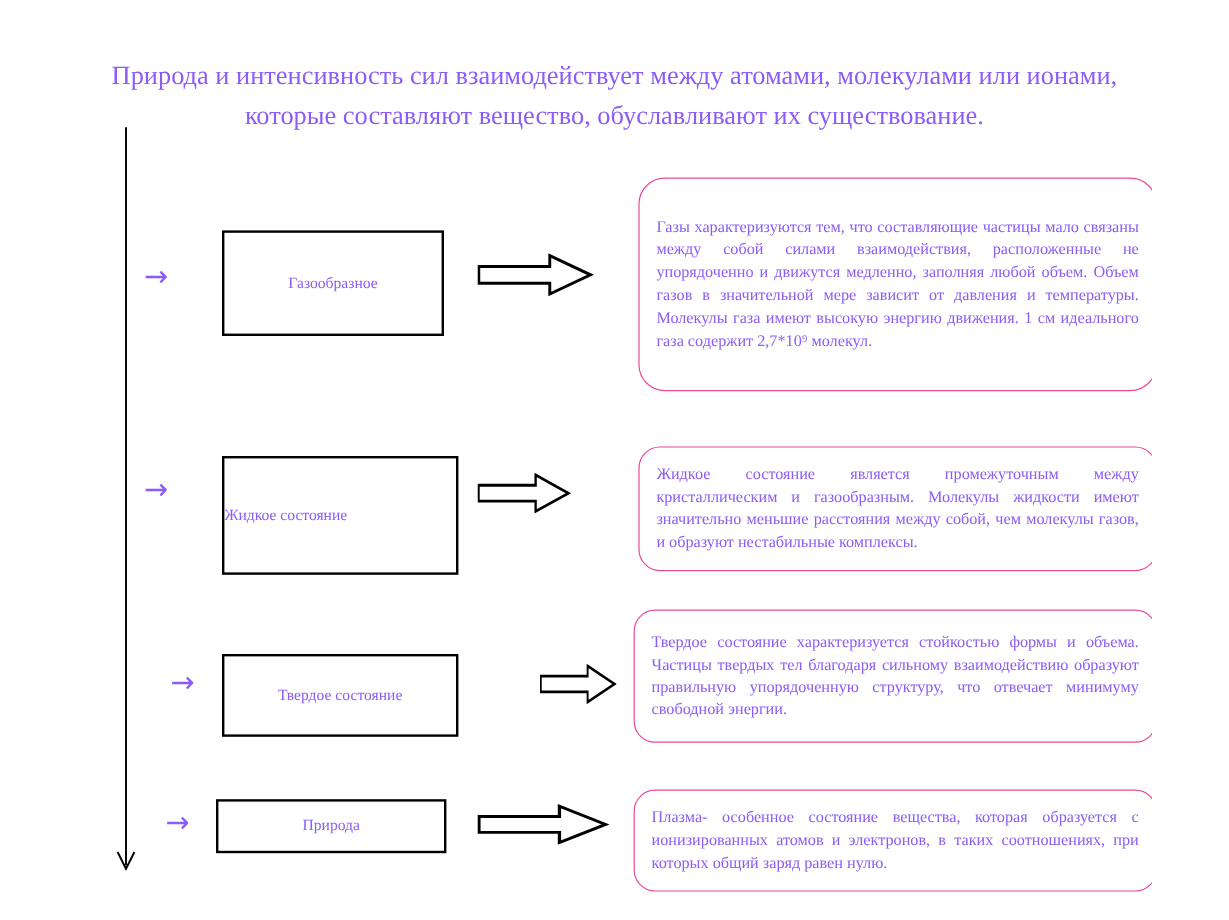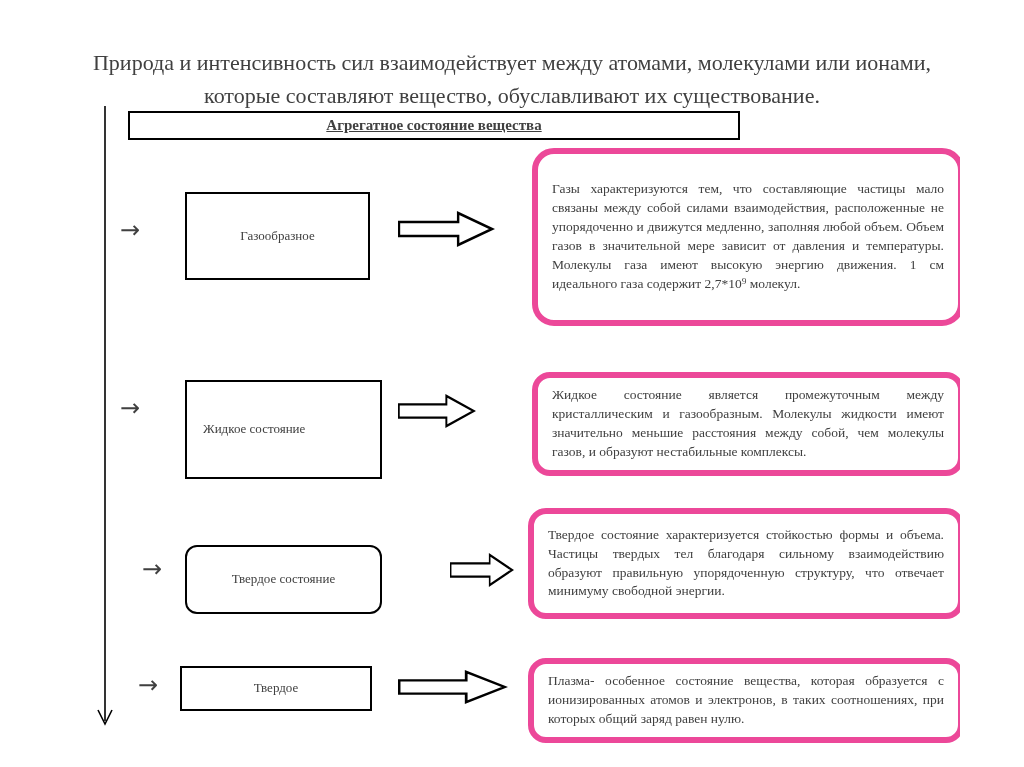--- a/index.html
+++ b/index.html
@@ -2,21 +2,21 @@
 <html><head>
 <meta charset="utf-8">
 <style>
   html, body { margin: 0; padding: 0; background: #ffffff; }
   .page {
     position: relative;
     width: 960px;
     height: 767px;
     background: #ffffff;
     font-family: "Liberation Serif", serif;
-    color: #404040;
+    color: #8b5cf6;
     overflow: hidden;
   }
   .title {
     position: absolute;
     left: 62px;
     top: 46px;
     width: 900px;
     text-align: center;
     font-size: 22px;
     line-height: 33px;
@@ -56,33 +56,33 @@
     border: 2px solid #000;
     box-sizing: border-box;
     display: flex;
     align-items: center;
     justify-content: center;
     font-size: 13px;
     line-height: 1.55;
     text-align: center;
   }
   .lb1 { left: 185px; top: 192px; width: 185px; height: 88px; }
-  .lb2 { left: 185px; top: 380px; width: 197px; height: 99px; justify-content: flex-start; padding-left: 16px; text-align: left; }
+  .lb2 { left: 185px; top: 380px; width: 197px; height: 99px; justify-content: flex-start; padding-left: 0; text-align: left; }
   .lb2 .lbl { display: inline-block; max-width: 115px; }
-  .lb3 { left: 185px; top: 545px; width: 197px; height: 69px; border-radius: 12px; }
+  .lb3 { left: 185px; top: 545px; width: 197px; height: 69px; }
   .lb3 .lbl { display: inline-block; max-width: 135px; }
   .lb4 { left: 180px; top: 666px; width: 192px; height: 45px; }
   .blockarrow { position: absolute; }
   .ba1 { left: 398px; top: 211px; }
   .ba2 { left: 398px; top: 394px; }
   .ba3 { left: 450px; top: 553px; }
   .ba4 { left: 398px; top: 670px; }
   .descbox {
     position: absolute;
-    border: 6px solid #ec4899;
+    border: 1px solid #ec4899;
     border-radius: 18px;
     box-sizing: border-box;
     padding: 9px 14px;
     font-size: 13.5px;
     line-height: 1.4;
     text-align: justify;
     display: flex;
     align-items: center;
   }
   .db1 { left: 532px; top: 148px; width: 432px; height: 178px; border-radius: 22px; }
@@ -95,23 +95,20 @@
 
 <div class="page">
 
   <div class="title">Природа и интенсивность сил взаимодействует между атомами, молекулами или ионами, которые составляют вещество, обуславливают их существование.</div>
 
   <svg class="vline" width="22" height="625" viewBox="0 0 22 625">
     <line x1="10" y1="2" x2="10" y2="617" stroke="#000" stroke-width="1.6"></line>
     <polyline points="3,606 10,620 17,606" fill="none" stroke="#000" stroke-width="1.6"></polyline>
   </svg>
 
-  <div class="hdrbox">
-    <span>Агрегатное состояние вещества</span>
-  </div>
 
   <div class="arrow-sm a1">→</div>
   <div class="labelbox lb1">
     <span class="lbl">Газообразное</span>
   </div>
   <svg class="blockarrow ba1" width="97" height="36" viewBox="0 0 100 36" preserveAspectRatio="none">
     <polygon points="1,11 62,11 62,2 97,18 62,34 62,25 1,25" fill="#ffffff" stroke="#000000" stroke-width="2.5"></polygon>
   </svg>
   <div class="descbox db1">
     <span>Газы характеризуются тем, что составляющие частицы мало связаны между собой силами взаимодействия, расположенные не упорядоченно и движутся медленно, заполняя любой объем. Объем газов в значительной мере зависит от давления и температуры. Молекулы газа имеют высокую энергию движения. 1 см идеального газа содержит 2,7*10⁹ молекул.</span>
@@ -134,21 +131,21 @@
   </div>
   <svg class="blockarrow ba3" width="64" height="34" viewBox="0 0 100 36" preserveAspectRatio="none">
     <polygon points="1,11 62,11 62,2 97,18 62,34 62,25 1,25" fill="#ffffff" stroke="#000000" stroke-width="2.5"></polygon>
   </svg>
   <div class="descbox db3">
     <span>Твердое состояние характеризуется стойкостью формы и объема. Частицы твердых тел благодаря сильному взаимодействию образуют правильную упорядоченную структуру, что отвечает минимуму свободной энергии.</span>
   </div>
 
   <div class="arrow-sm a4">→</div>
   <div class="labelbox lb4">
-    <span class="lbl">Твердое</span>
+    <span class="lbl">Природа</span>
   </div>
   <svg class="blockarrow ba4" width="110" height="34" viewBox="0 0 100 36" preserveAspectRatio="none">
     <polygon points="1,11 62,11 62,2 97,18 62,34 62,25 1,25" fill="#ffffff" stroke="#000000" stroke-width="2.5"></polygon>
   </svg>
   <div class="descbox db4">
     <span>Плазма- особенное состояние вещества, которая образуется с ионизированных атомов и электронов, в таких соотношениях, при которых общий заряд равен нулю.</span>
   </div>
 
 </div>
 

